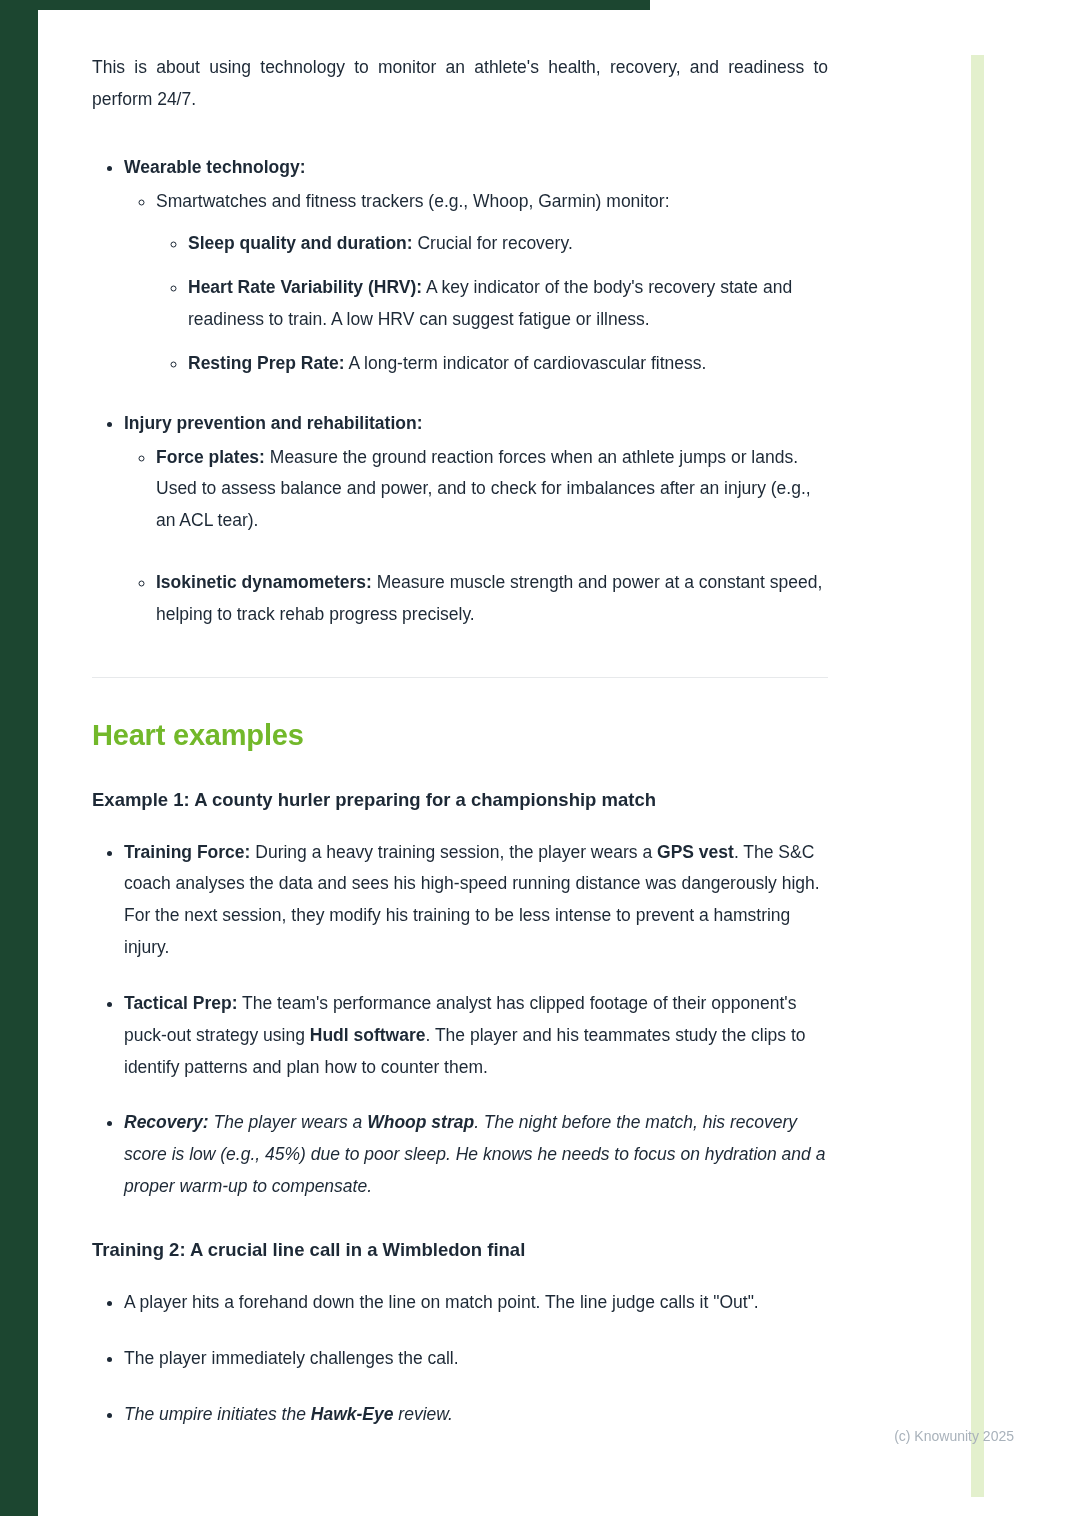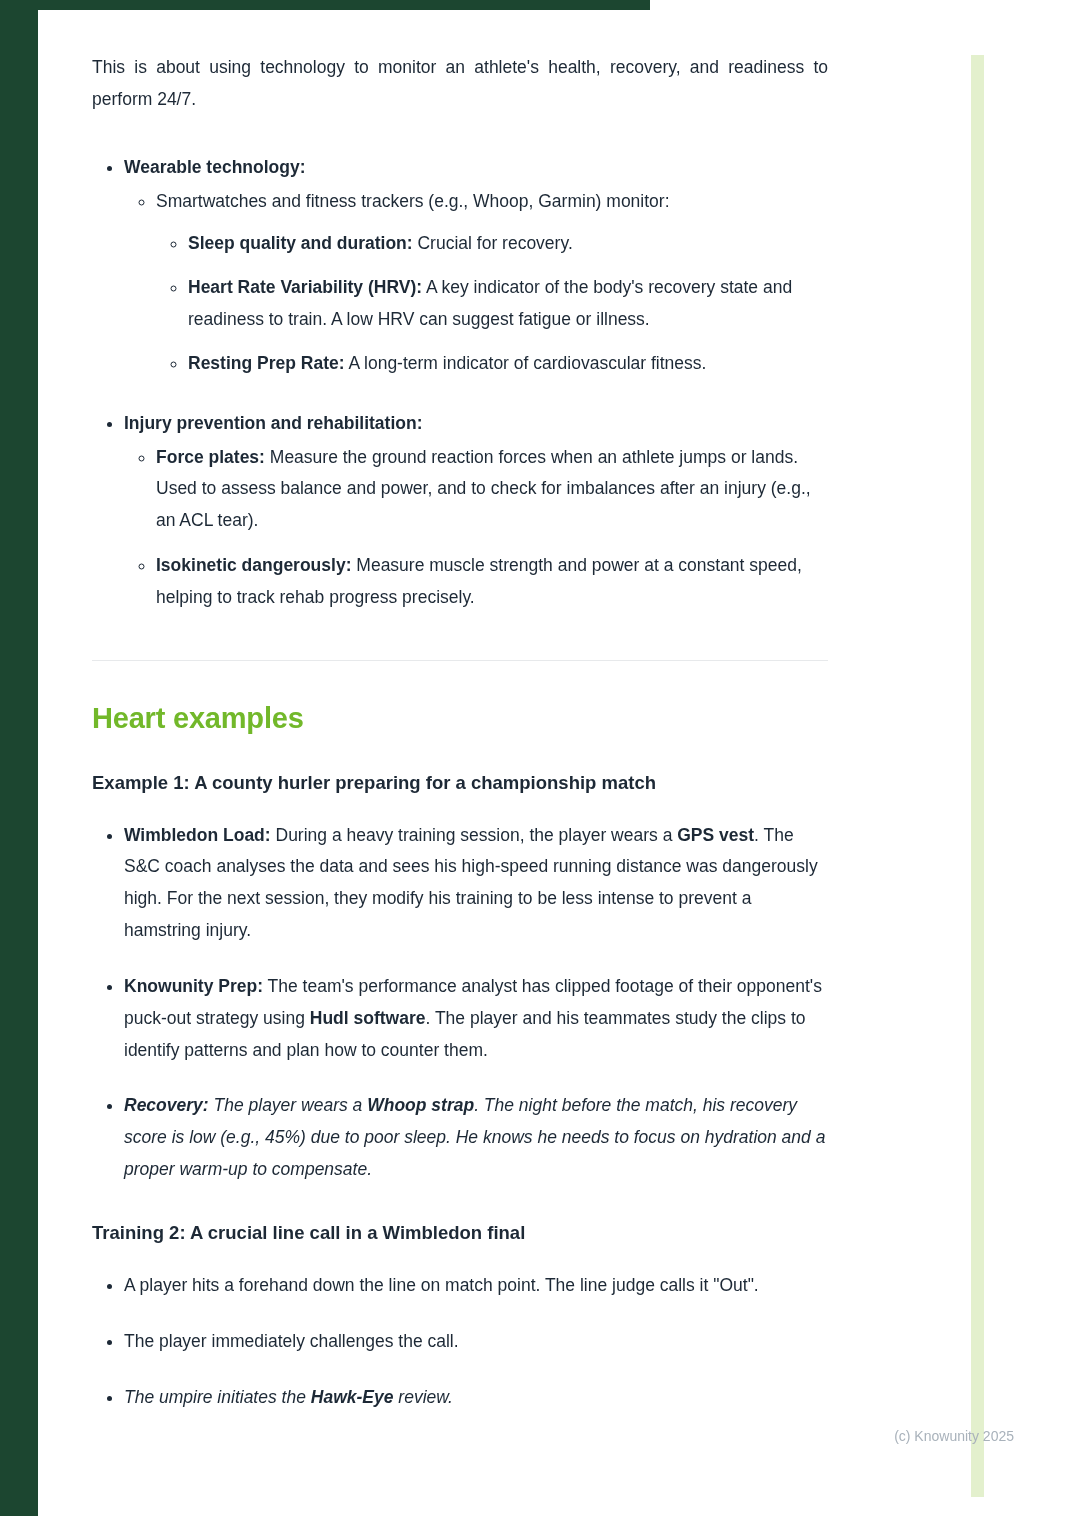--- a/index.html
+++ b/index.html
@@ -49,21 +49,21 @@
     margin: 0 0 36px 0;
     text-align: justify;
   }
   b { font-weight: 700; }
 
   ul { margin: 0; padding: 0 0 0 32px; }
   .lvl1 { list-style: disc; }
   .lvl1 > li { margin-bottom: 28px; }
   .lvl1 > li:last-child { margin-bottom: 0; }
   .lvl2 { list-style: circle; margin-top: 2px; }
-  .lvl2 > li { margin-bottom: 13px; }
+  .lvl2 > li { margin-bottom: 30px; }
   .lvl2 > li:last-child { margin-bottom: 0; }
   .lvl3 { list-style: circle; margin-top: 11px; }
   .lvl3 > li { margin-bottom: 12px; }
   .lvl3 > li:last-child { margin-bottom: 0; }
 
   .divider {
     border: none;
     border-top: 1px solid #e7e9eb;
     margin: 46px 0 0 0;
   }
@@ -130,39 +130,39 @@
         </ul>
       </li>
 
       <li>
         <span class="li-text"><b>Injury prevention and rehabilitation:</b></span>
         <ul class="lvl2">
           <li>
             <span class="li-text"><b>Force plates:</b> Measure the ground reaction forces when an athlete jumps or lands. Used to assess balance and power, and to check for imbalances after an injury (e.g., an ACL tear).</span>
           </li>
           <li>
-            <span class="li-text"><b>Isokinetic dangerously:</b> Measure muscle strength and power at a constant speed, helping to track rehab progress precisely.</span>
+            <span class="li-text"><b>Isokinetic dynamometers:</b> Measure muscle strength and power at a constant speed, helping to track rehab progress precisely.</span>
           </li>
         </ul>
       </li>
 
     </ul>
 
     <hr class="divider">
 
     <h1 class="green-heading">Heart examples</h1>
 
     <h2 class="example-title">Example 1: A county hurler preparing for a championship match</h2>
 
     <ul class="lvl1 examples">
       <li>
-        <span class="li-text"><b>Wimbledon Load:</b> During a heavy training session, the player wears a <b>GPS vest</b>. The S&amp;C coach analyses the data and sees his high-speed running distance was dangerously high. For the next session, they modify his training to be less intense to prevent a hamstring injury.</span>
+        <span class="li-text"><b>Training Force:</b> During a heavy training session, the player wears a <b>GPS vest</b>. The S&amp;C coach analyses the data and sees his high-speed running distance was dangerously high. For the next session, they modify his training to be less intense to prevent a hamstring injury.</span>
       </li>
       <li>
-        <span class="li-text"><b>Knowunity Prep:</b> The team's performance analyst has clipped footage of their opponent's puck-out strategy using <b>Hudl software</b>. The player and his teammates study the clips to identify patterns and plan how to counter them.</span>
+        <span class="li-text"><b>Tactical Prep:</b> The team's performance analyst has clipped footage of their opponent's puck-out strategy using <b>Hudl software</b>. The player and his teammates study the clips to identify patterns and plan how to counter them.</span>
       </li>
       <li>
         <span class="li-text"><b>Recovery:</b> The player wears a <b>Whoop strap</b>. The night before the match, his recovery score is low (e.g., 45%) due to poor sleep. He knows he needs to focus on hydration and a proper warm-up to compensate.</span>
       </li>
     </ul>
 
     <h2 class="example-title">Training 2: A crucial line call in a Wimbledon final</h2>
 
     <ul class="lvl1 examples">
       <li>

